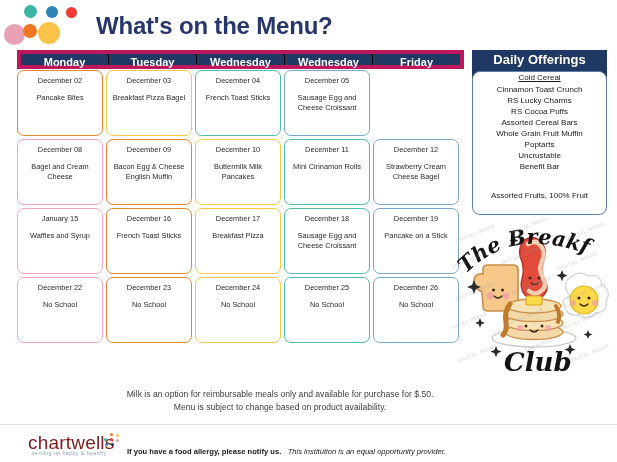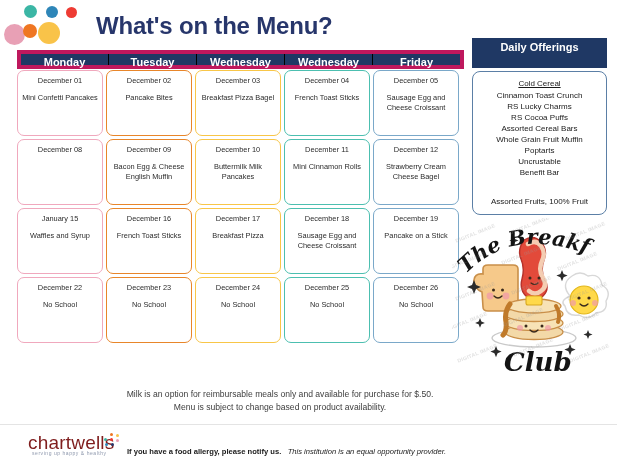--- a/index.html
+++ b/index.html
@@ -73,25 +73,25 @@
     font-weight: bold;
     text-align: center;
     line-height: 17px;
     border-right: 1px solid #000000;
     box-sizing: border-box;
   }
   .dayheader:last-child { border-right: none; }
 
   .offerings-header {
     position: absolute;
-    left: 472px; top: 38px;
+    left: 472px; top: 50px;
     width: 135px; height: 30px;
     background: #1f3864;
     color: #ffffff;
-    font-size: 11px;
+    font-size: 13px;
     font-weight: bold;
     text-align: center;
     line-height: 19px;
   }
 
   
   .grid {
     position: absolute;
     left: 17px; top: 70px;
     width: 447px;
@@ -137,21 +137,20 @@
   
   .offerings-box {
     position: absolute;
     left: 472px; top: 71px;
     width: 135px; height: 144px;
     border: 1.4px solid #5b7fa6;
     border-radius: 8px;
     box-sizing: border-box;
     background: #ffffff;
     text-align: center;
-    padding-top: 6px;
     overflow: hidden;
   }
   .off-title {
     font-size: 8px;
     color: #1a1a1a;
     text-decoration: underline;
     line-height: 11px;
     margin-bottom: 1px;
   }
   .off-line {
@@ -260,24 +259,20 @@
   <div class="dayheader">Wednesday</div>
   <div class="dayheader">Wednesday</div>
   <div class="dayheader">Friday</div>
 </div>
 
 <div class="offerings-header">Daily Offerings</div>
 
 <div class="grid">
 
   <div class="week">
-    <div class="cell c-mon">
-      <div class="cell-date">December 01</div>
-      <div class="cell-item">Mini Confetti Pancakes</div>
-    </div>
     <div class="cell c-tue">
       <div class="cell-date">December 02</div>
       <div class="cell-item">Pancake Bites</div>
     </div>
     <div class="cell c-wed">
       <div class="cell-date">December 03</div>
       <div class="cell-item">Breakfast Pizza Bagel</div>
     </div>
     <div class="cell c-thu">
       <div class="cell-date">December 04</div>
@@ -285,20 +280,21 @@
     </div>
     <div class="cell c-fri">
       <div class="cell-date">December 05</div>
       <div class="cell-item">Sausage Egg and Cheese Croissant</div>
     </div>
   </div>
 
   <div class="week">
     <div class="cell c-mon">
       <div class="cell-date">December 08</div>
+      <div class="cell-item">Bagel and Cream Cheese</div>
     </div>
     <div class="cell c-tue">
       <div class="cell-date">December 09</div>
       <div class="cell-item">Bacon Egg &amp; Cheese English Muffin</div>
     </div>
     <div class="cell c-wed">
       <div class="cell-date">December 10</div>
       <div class="cell-item">Buttermilk Milk Pancakes</div>
     </div>
     <div class="cell c-thu">

